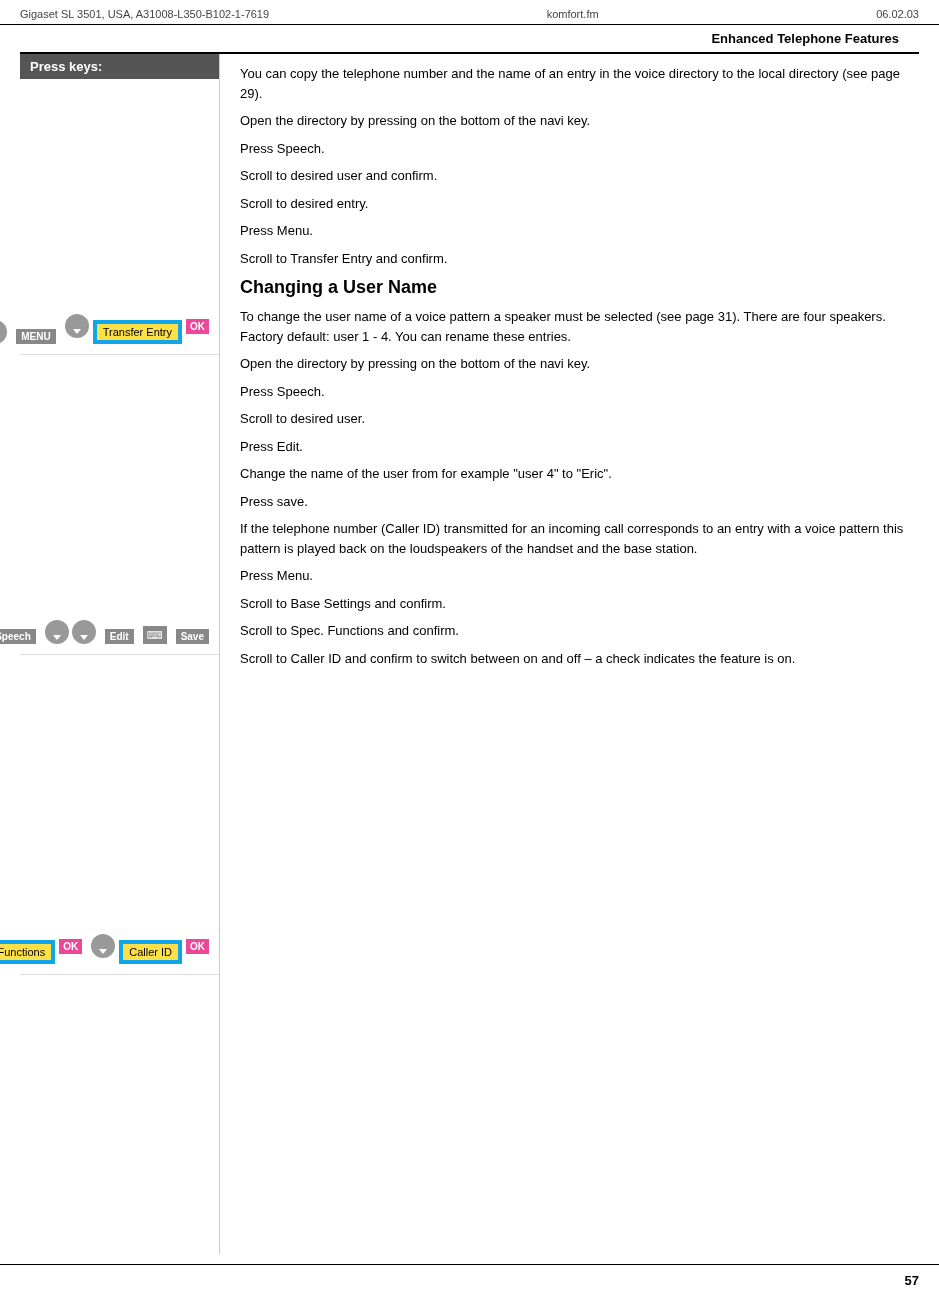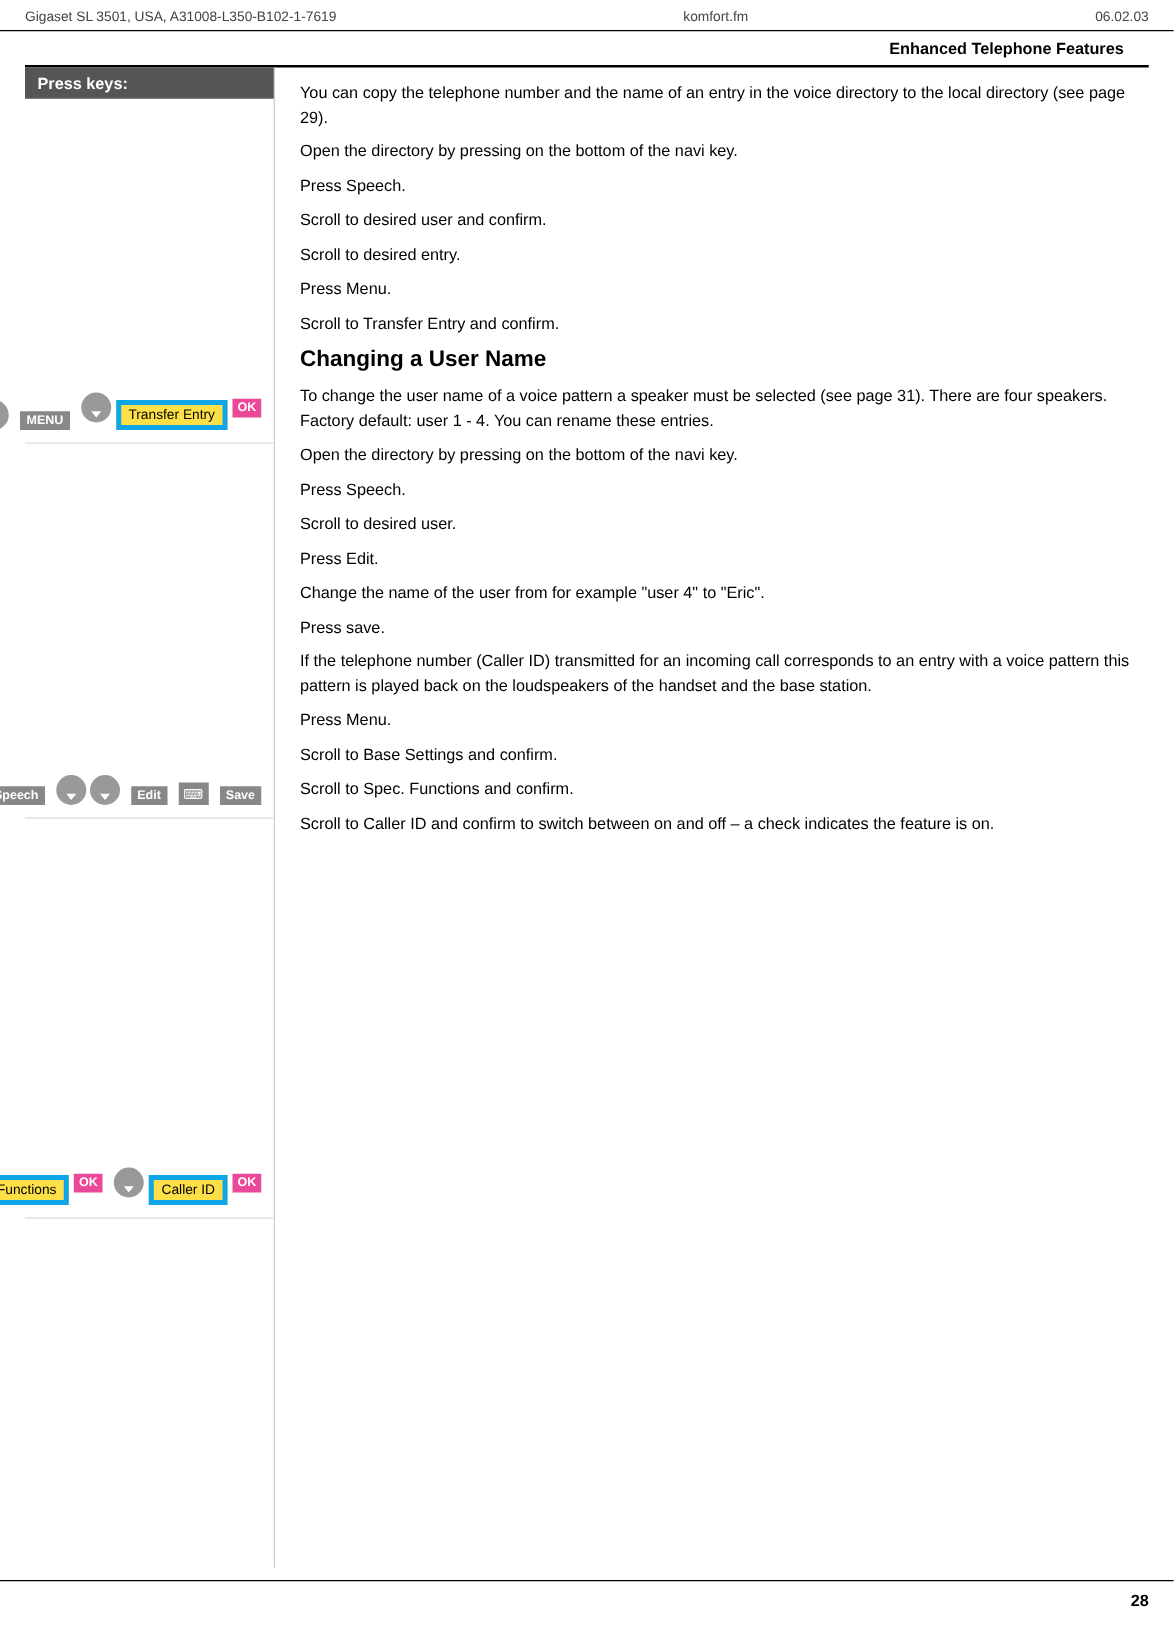--- a/index.html
+++ b/index.html
@@ -355,14 +355,14 @@
       <p class="body-text instruction-text">Scroll to Base Settings and confirm.</p>
       <p class="body-text instruction-text">Scroll to Spec. Functions and confirm.</p>
       <p class="body-text instruction-text">Scroll to Caller ID and confirm to switch between on and off – a check indicates the feature is on.</p>
     </div>
 
   </div>
 
 </div>
 
 <div class="page-footer">
-  <span>28</span>
+  <span>57</span>
 </div>
 
 </body></html>

